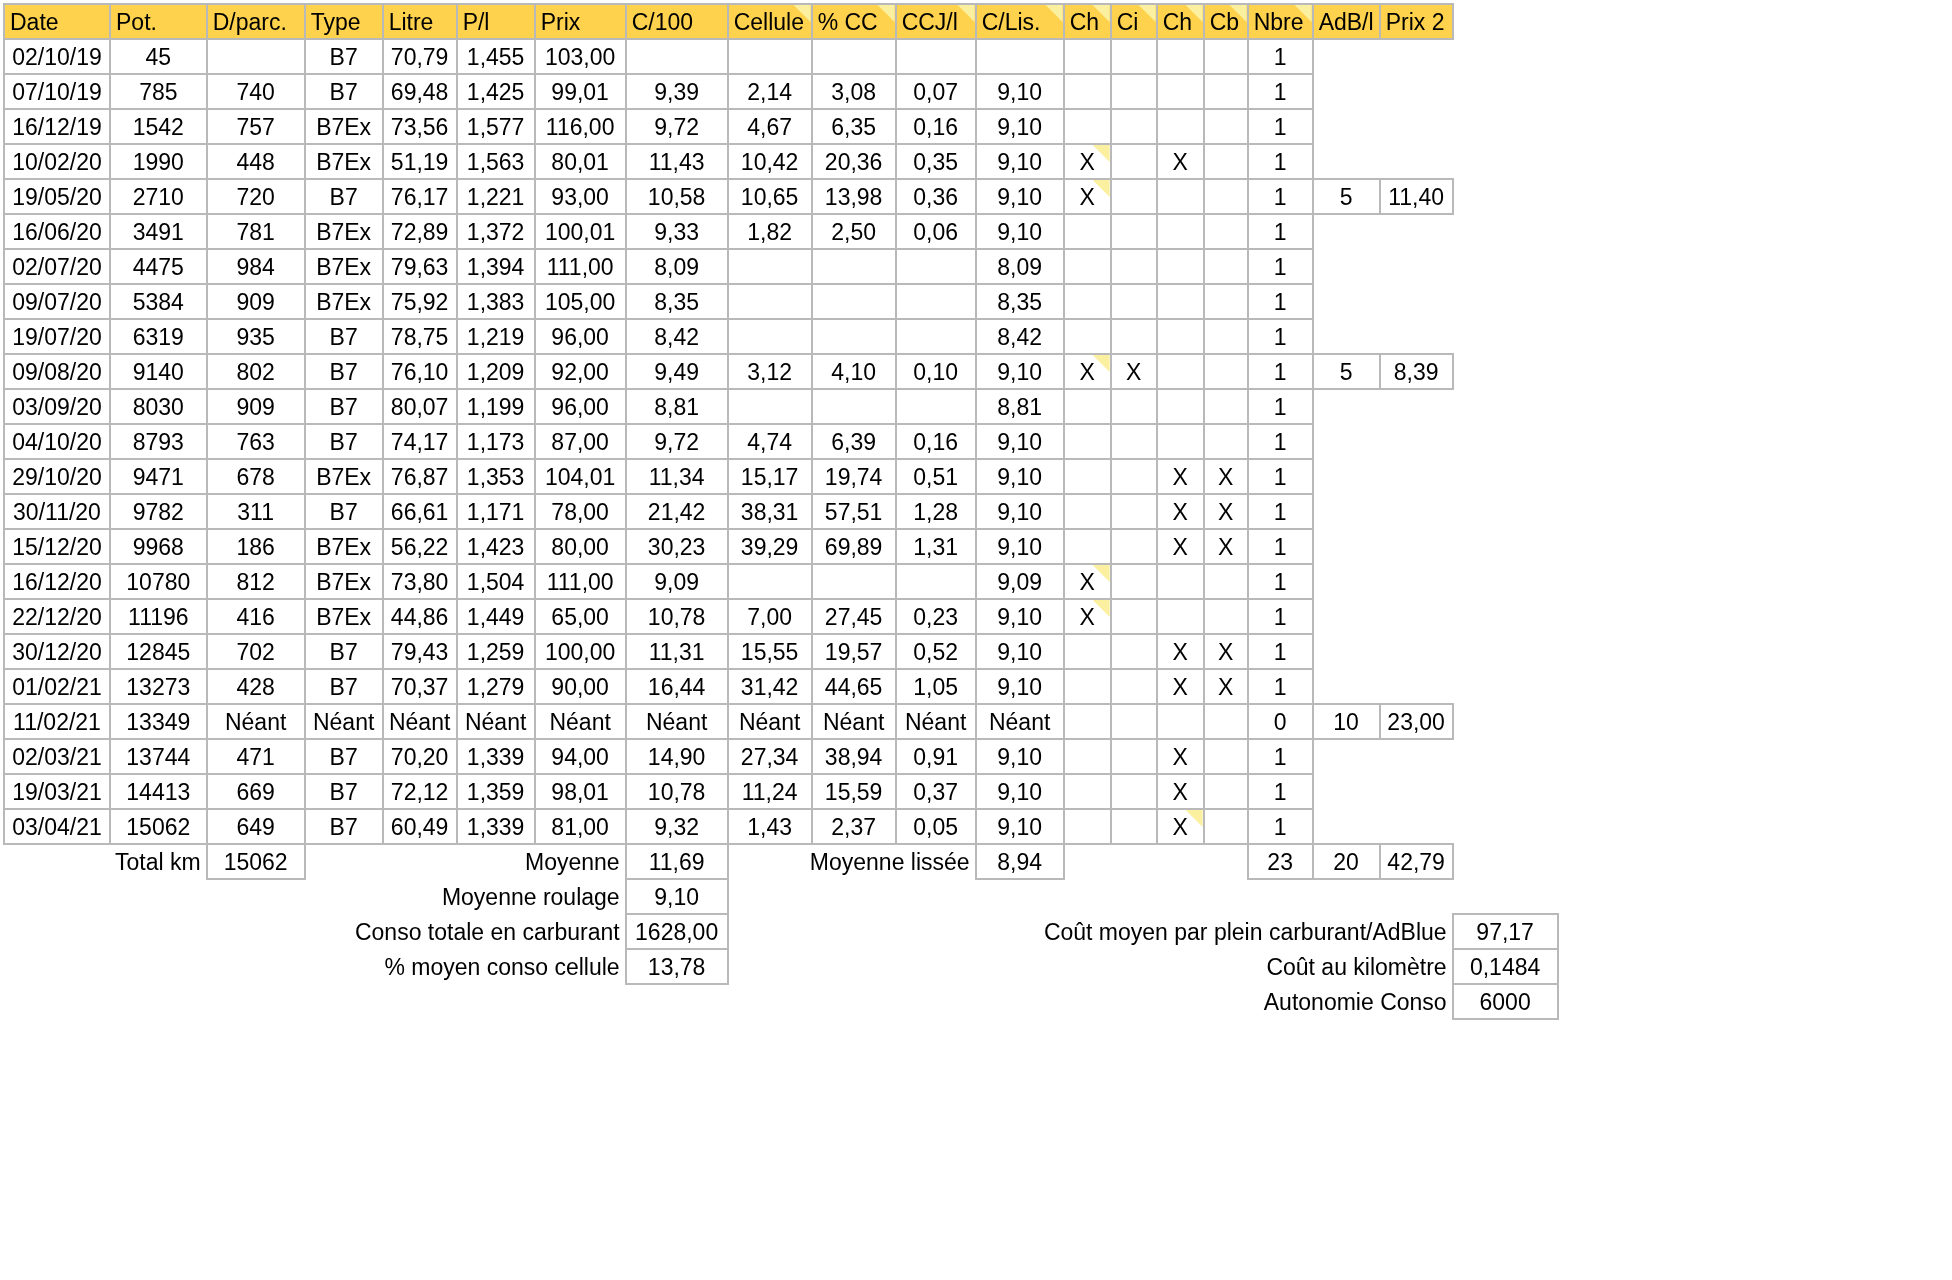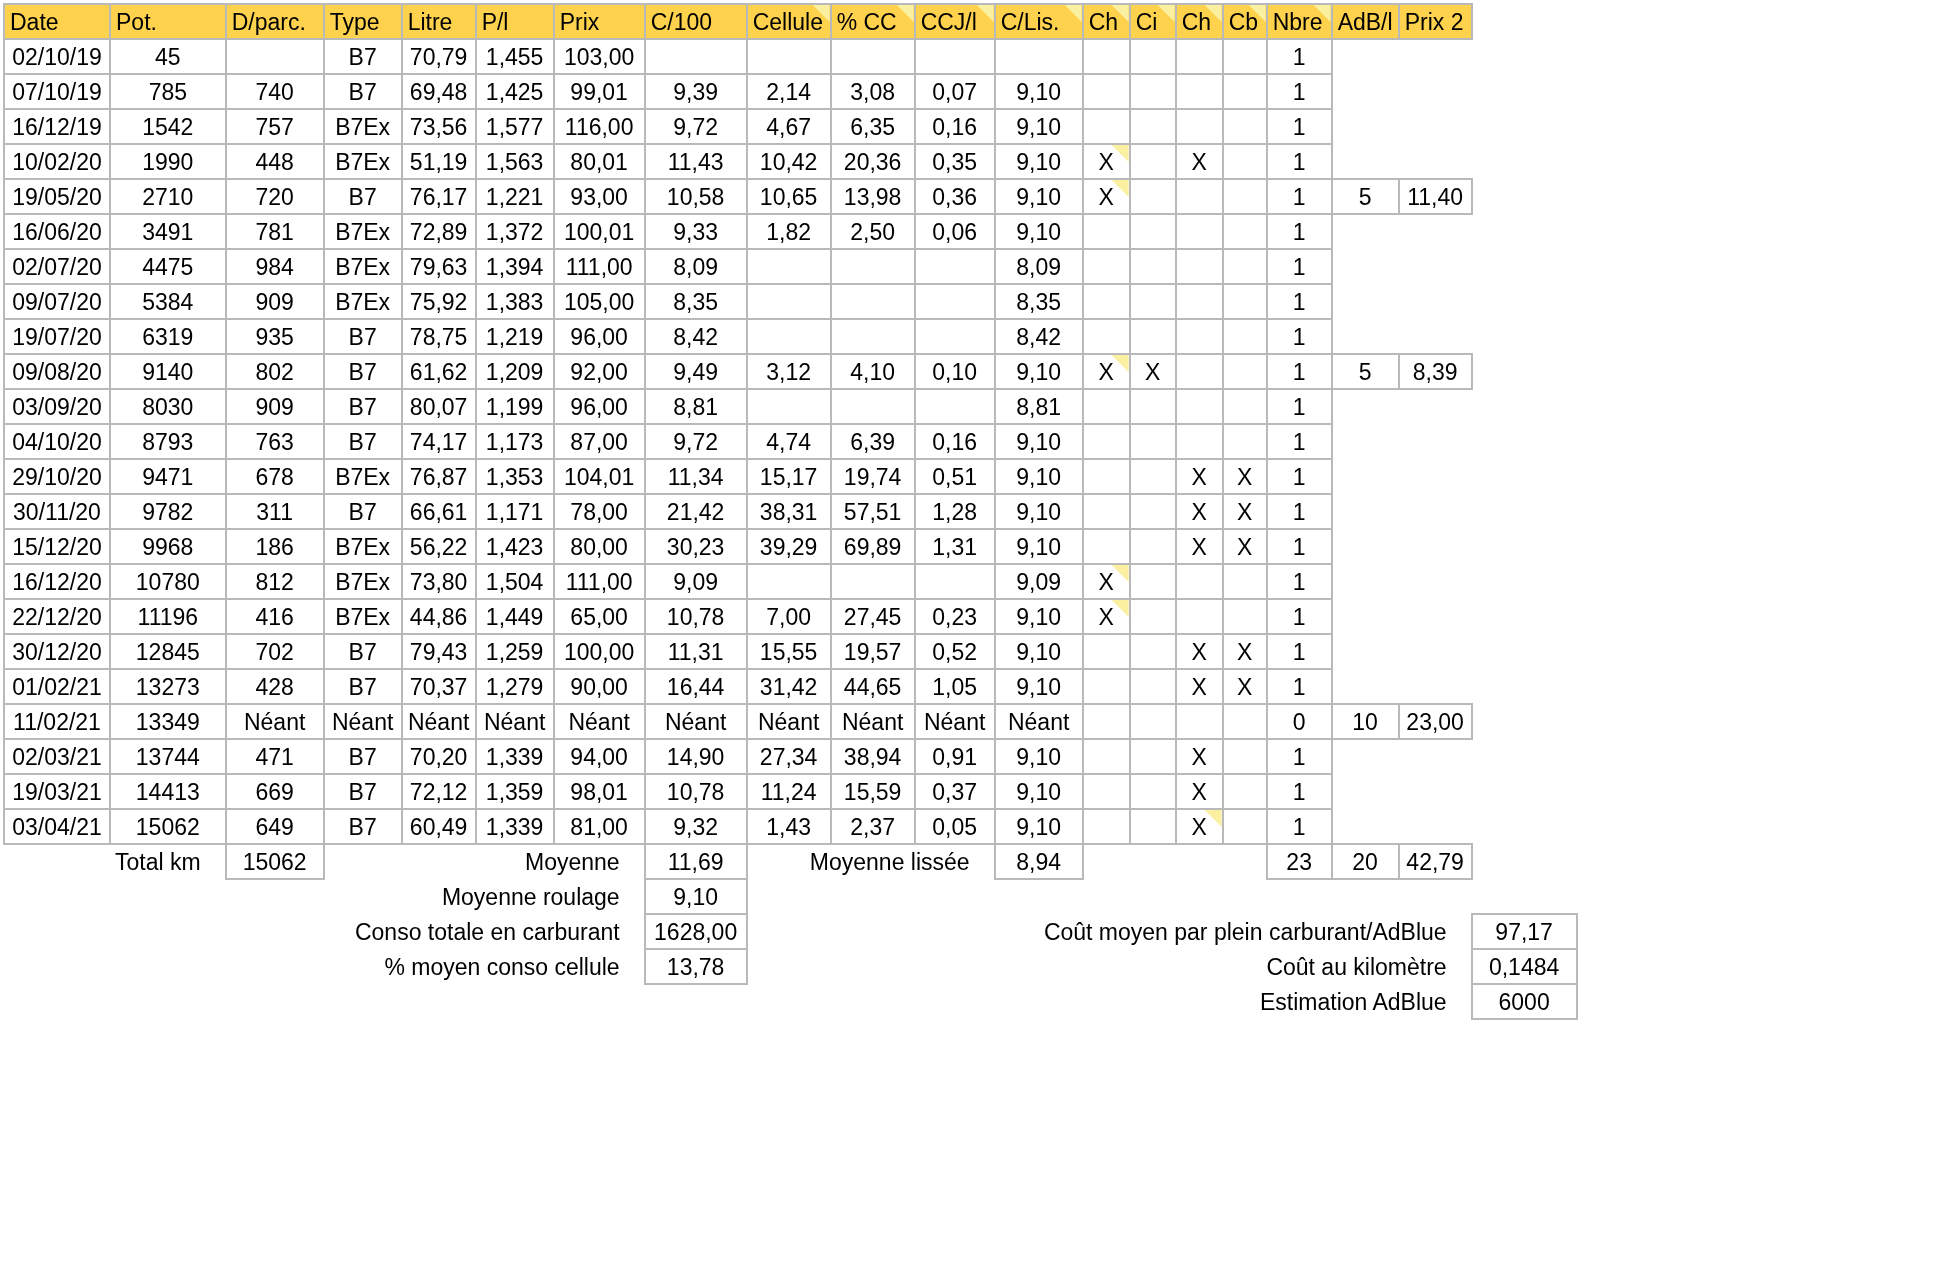--- a/index.html
+++ b/index.html
@@ -5,21 +5,21 @@
   html,body{margin:0;padding:0;background:#ffffff;}
   body{width:1952px;height:1280px;font-family:"Liberation Sans",sans-serif;color:#000;}
   #sheet{padding:3px 0 0 3px;}
   table{border-collapse:collapse;table-layout:fixed;}
   th,td{height:33px;padding:0 5px;font-size:23px;line-height:30px;white-space:nowrap;overflow:hidden;position:relative;font-weight:normal;}
   th{background:#FFD24D;text-align:left;border:2px solid #b9b9b9;}
   th.x{background:#ffffff;border:none;}
   td{text-align:center;}
   td.b{border:2px solid #b9b9b9;}
   td.x{border:none;}
-  td.lbl{border:none;text-align:right;padding-right:24px;}
+  td.lbl{border:none;text-align:right;padding-right:5px;}
   .tri{position:absolute;top:0;right:0;width:17px;height:17px;background:#FAF0A0;clip-path:polygon(0 0,100% 0,100% 100%);}
 </style>
 </head>
 <body>
 
 <div id="sheet">
 <table>
   <colgroup id="cols">
         <col style="width: 106px;">
         <col style="width: 96px;">
@@ -263,21 +263,21 @@
           <td class="b">1</td>
           <td class="x"></td>
           <td class="x"></td>
           <td class="x"></td>
         </tr>
         <tr>
           <td class="b">09/08/20</td>
           <td class="b">9140</td>
           <td class="b">802</td>
           <td class="b">B7</td>
-          <td class="b">61,62</td>
+          <td class="b">76,10</td>
           <td class="b">1,209</td>
           <td class="b">92,00</td>
           <td class="b">9,49</td>
           <td class="b">3,12</td>
           <td class="b">4,10</td>
           <td class="b">0,10</td>
           <td class="b">9,10</td>
           <td class="b">X<span class="tri"></span></td>
           <td class="b">X</td>
           <td class="b"></td>
@@ -601,18 +601,18 @@
       <td class="b">97,17</td>
     </tr>
     <tr>
       <td class="lbl" colspan="7">% moyen conso cellule</td>
       <td class="b">13,78</td>
       <td class="lbl" colspan="11">Coût au kilomètre</td>
       <td class="b">0,1484</td>
     </tr>
     <tr>
       <td class="x" colspan="8"></td>
-      <td class="lbl" colspan="11">Estimation AdBlue</td>
+      <td class="lbl" colspan="11">Autonomie Conso</td>
       <td class="b">6000</td>
     </tr>
   </tbody>
 </table>
 </div>
 
 </body></html>

